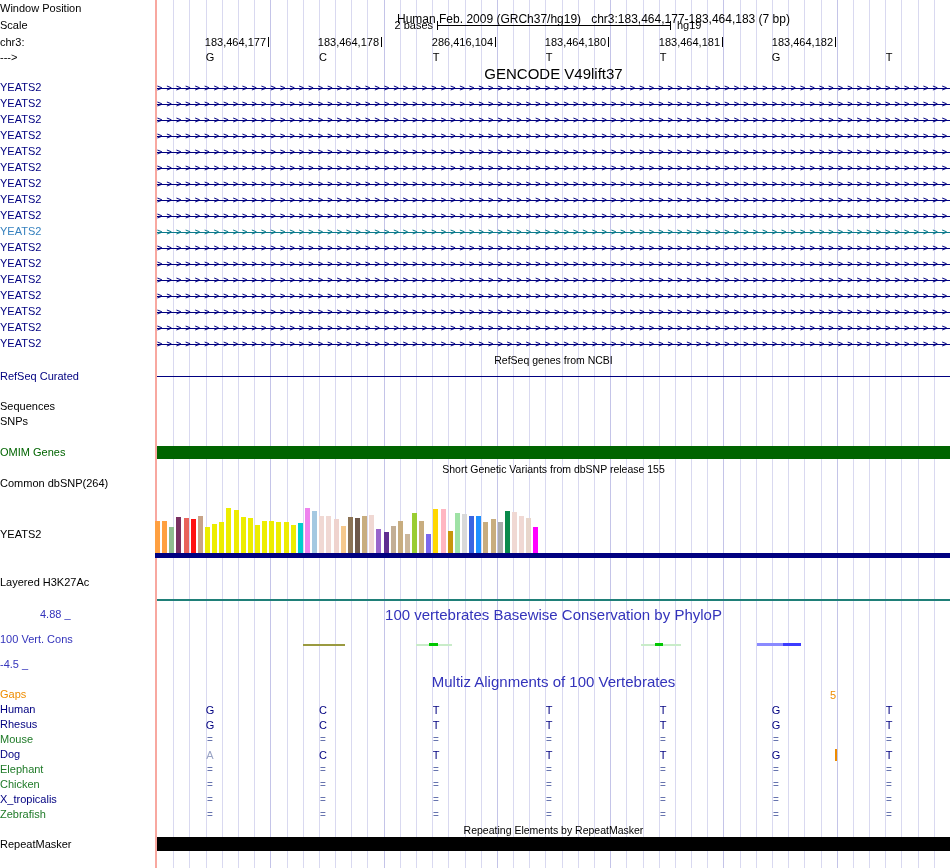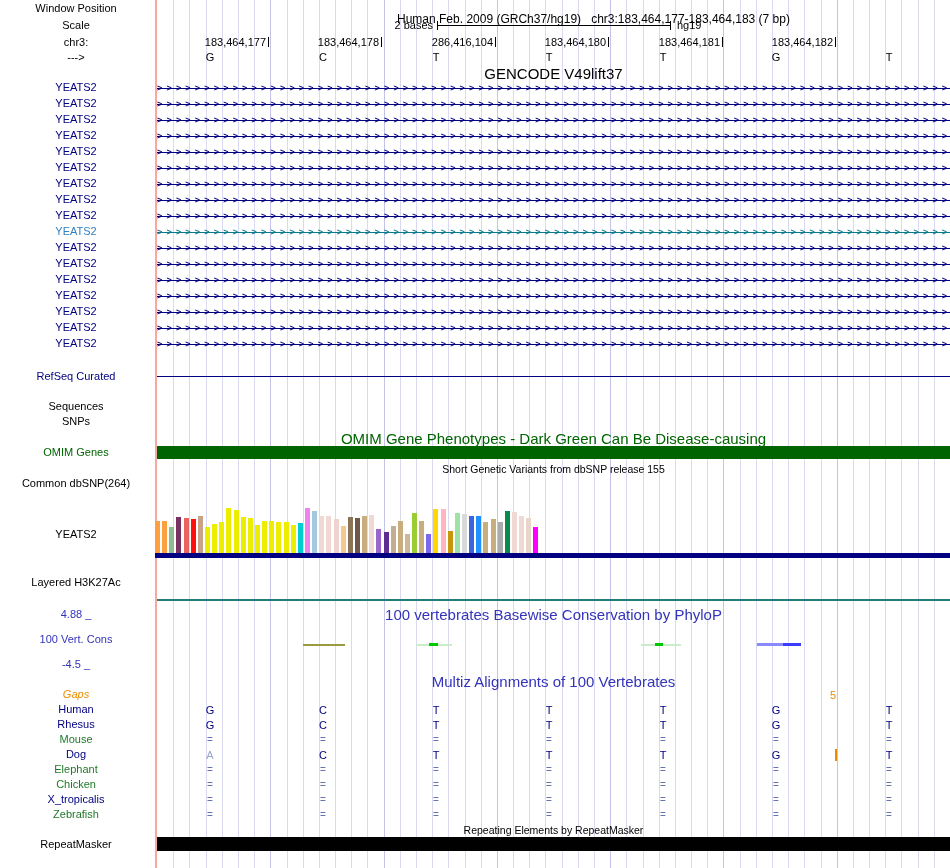--- a/index.html
+++ b/index.html
@@ -1,21 +1,21 @@
 <!DOCTYPE html>
 <html><head>
 <meta charset="utf-8">
 <style>
   html,body{margin:0;padding:0;background:#fff;}
   #browser{
     position:relative;width:950px;height:868px;background:#fff;overflow:hidden;
     font-family:"Liberation Sans","DejaVu Sans",sans-serif;font-size:11px;color:#000;
   }
   .abs{position:absolute;}
-  .lbl{position:absolute;left:0;width:152px;text-align:center;white-space:nowrap;
+  .lbl{position:absolute;left:0;width:152px;text-align:left;white-space:nowrap;
        height:13px;line-height:13px;}
   .title{position:absolute;left:157px;width:793px;text-align:center;white-space:nowrap;
          height:13px;line-height:13px;font-size:10.5px;}
   .title.big{font-size:12px;}
   .title.med{font-size:15px;}
   .gene-row{position:absolute;left:157px;width:793px;height:16px;overflow:hidden;
             white-space:nowrap;font-size:9px;letter-spacing:4.2px;line-height:16px;font-weight:bold;}
   .gene-row .gl{position:absolute;left:0;right:0;top:8px;height:1px;background:currentColor;}
   .gene-row .ar{position:absolute;left:0;top:0;}
   .base-letter{position:absolute;transform:translateX(-50%);white-space:nowrap;
@@ -209,27 +209,27 @@
         <div class="gl"></div>
         <div class="ar">&gt;&gt;&gt;&gt;&gt;&gt;&gt;&gt;&gt;&gt;&gt;&gt;&gt;&gt;&gt;&gt;&gt;&gt;&gt;&gt;&gt;&gt;&gt;&gt;&gt;&gt;&gt;&gt;&gt;&gt;&gt;&gt;&gt;&gt;&gt;&gt;&gt;&gt;&gt;&gt;&gt;&gt;&gt;&gt;&gt;&gt;&gt;&gt;&gt;&gt;&gt;&gt;&gt;&gt;&gt;&gt;&gt;&gt;&gt;&gt;&gt;&gt;&gt;&gt;&gt;&gt;&gt;&gt;&gt;&gt;&gt;&gt;&gt;&gt;&gt;&gt;&gt;&gt;&gt;&gt;&gt;&gt;&gt;&gt;</div>
       </div>
       <div class="lbl" style="top: 337px; color: rgb(0, 0, 128);">YEATS2</div>
       <div class="gene-row" style="top: 336px; color: rgb(0, 0, 128);">
         <div class="gl"></div>
         <div class="ar">&gt;&gt;&gt;&gt;&gt;&gt;&gt;&gt;&gt;&gt;&gt;&gt;&gt;&gt;&gt;&gt;&gt;&gt;&gt;&gt;&gt;&gt;&gt;&gt;&gt;&gt;&gt;&gt;&gt;&gt;&gt;&gt;&gt;&gt;&gt;&gt;&gt;&gt;&gt;&gt;&gt;&gt;&gt;&gt;&gt;&gt;&gt;&gt;&gt;&gt;&gt;&gt;&gt;&gt;&gt;&gt;&gt;&gt;&gt;&gt;&gt;&gt;&gt;&gt;&gt;&gt;&gt;&gt;&gt;&gt;&gt;&gt;&gt;&gt;&gt;&gt;&gt;&gt;&gt;&gt;&gt;&gt;&gt;&gt;</div>
       </div>
     </div>
 
+  <div class="title" style="top:354px;">RefSeq genes from NCBI</div>
   <div class="lbl" style="top:370px;color:#000080;">RefSeq Curated</div>
   <div class="hbar" style="top:376px;height:1px;background:#000080;"></div>
 
   <div class="lbl" style="top:400px;">Sequences</div>
   <div class="lbl" style="top:415px;">SNPs</div>
 
-  <div class="title med" style="top:432px;color:#006400;">OMIM Gene Phenotypes - Dark Green Can Be Disease-causing</div>
   <div class="lbl" style="top:446px;color:#006400;">OMIM Genes</div>
   <div class="hbar" style="top:446px;height:13px;background:#006400;z-index:2;"></div>
 
   <div class="title" style="top:463px;">Short Genetic Variants from dbSNP release 155</div>
   <div class="lbl" style="top:477px;">Common dbSNP(264)</div>
 
   <div class="lbl" style="top:528px;">YEATS2</div>
   <div id="gtex-bars">
       <div class="bar" style="height: 33px; background: rgb(255, 160, 64);"></div>
       <div class="bar" style="height: 33px; background: rgb(255, 160, 64);"></div>
@@ -284,37 +284,37 @@
       <div class="bar" style="height: 42px; background: rgb(240, 216, 211);"></div>
       <div class="bar" style="height: 38px; background: rgb(240, 216, 211);"></div>
       <div class="bar" style="height: 36px; background: rgb(232, 214, 203);"></div>
       <div class="bar" style="height: 27px; background: rgb(255, 0, 255);"></div>
     </div>
   <div class="hbar" style="left:155px;width:795px;top:553px;height:5px;background:#000080;z-index:2;"></div>
 
   <div class="lbl" style="top:576px;">Layered H3K27Ac</div>
   <div class="hbar" style="top:599px;height:2px;background:#1F7F78;z-index:2;"></div>
 
-  <div class="lbl" style="top:608px;color:#3333BB;">4.88 _</div>
+  <div class="lbl" style="top:608px;color:#3333BB;margin-left:40px;">4.88 _</div>
   <div class="title med" style="top:608px;color:#3333BB;">100 vertebrates Basewise Conservation by PhyloP</div>
   <div class="lbl" style="top:633px;color:#3333BB;">100 Vert. Cons</div>
   <div class="lbl" style="top:658px;color:#3333BB;">-4.5 _</div>
   <div id="cons-marks">
       <div class="abs" style="left: 303px; top: 644px; width: 42px; height: 2px; background: rgb(154, 154, 64);"></div>
       <div class="abs" style="left: 416px; top: 644px; width: 36px; height: 2px; background: rgb(201, 236, 201);"></div>
       <div class="abs" style="left: 429px; top: 643px; width: 9px; height: 3px; background: rgb(0, 200, 0);"></div>
       <div class="abs" style="left: 641px; top: 644px; width: 40px; height: 2px; background: rgb(201, 236, 201);"></div>
       <div class="abs" style="left: 655px; top: 643px; width: 8px; height: 3px; background: rgb(0, 200, 0);"></div>
       <div class="abs" style="left: 757px; top: 643px; width: 44px; height: 3px; background: rgb(138, 138, 255);"></div>
       <div class="abs" style="left: 783px; top: 643px; width: 18px; height: 3px; background: rgb(60, 60, 255);"></div>
     </div>
 
   <div class="title med" style="top:675px;color:#3333BB;">Multiz Alignments of 100 Vertebrates</div>
   <div id="multiz-rows">
-      <div class="lbl" style="top: 688px; color: rgb(238, 140, 0); font-style: italic;">Gaps</div>
+      <div class="lbl" style="top: 688px; color: rgb(238, 140, 0);">Gaps</div>
       <div class="abs" style="left: 157px; top: 688px; width: 793px; height: 15px;">
         <span class="tok" style="left: 676px; color: rgb(238, 140, 0);">5</span>
       </div>
       <div class="lbl" style="top: 703px; color: rgb(0, 0, 128);">Human</div>
       <div class="abs" style="left: 157px; top: 703px; width: 793px; height: 15px;">
         <span class="tok" style="left: 53px; color: rgb(0, 0, 128); font-size: 11px;">G</span>
         <span class="tok" style="left: 166px; color: rgb(0, 0, 128); font-size: 11px;">C</span>
         <span class="tok" style="left: 279px; color: rgb(0, 0, 128); font-size: 11px;">T</span>
         <span class="tok" style="left: 392px; color: rgb(0, 0, 128); font-size: 11px;">T</span>
         <span class="tok" style="left: 506px; color: rgb(0, 0, 128); font-size: 11px;">T</span>

